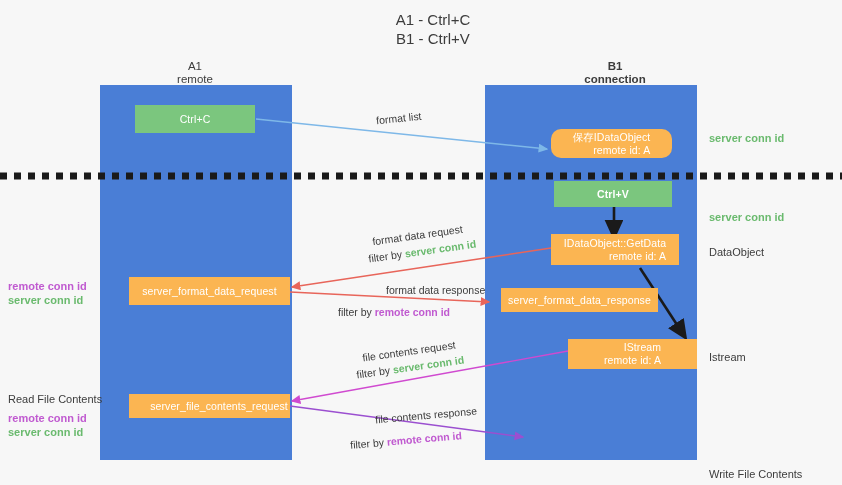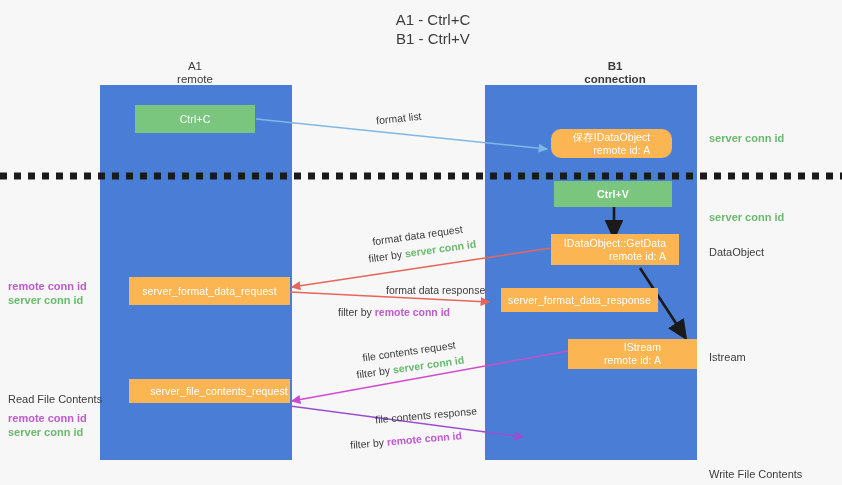--- a/index.html
+++ b/index.html
@@ -162,21 +162,21 @@
   <div class="node orange" style="left:551px; top:234px; width:128px; height:31px;">IDataObject::GetData
 remote id: A</div>
 
   <div class="node orange" style="left:129px; top:277px; width:161px; height:28px;">server_format_data_request</div>
 
   <div class="node orange" style="left:489px; top:288px; width:157px; height:24px;margin-left:12px;">server_format_data_response</div>
 
   <div class="node orange" style="left:568px; top:339px; width:129px; height:30px;">IStream
 remote id: A</div>
 
-  <div class="node orange" style="left:129px; top:379px; width:161px; height:24px;padding-left:19px;">server_file_contents_request</div>
+  <div class="node orange" style="left:129px; top:394px; width:161px; height:24px;padding-left:19px;">server_file_contents_request</div>
 
 
   <div class="ann green" style="left:709px; top:131px;">server conn id</div>
   <div class="ann green" style="left:709px; top:210px;">server conn id</div>
   <div class="ann dark" style="left:709px; top:245px;">DataObject</div>
   <div class="ann dark" style="left:709px; top:350px;">Istream</div>
   <div class="ann dark" style="left:709px; top:431px;margin-top:36px;">Write File Contents</div>
 
   <div class="ann purple" style="left:8px; top:279px;">remote conn id</div>
   <div class="ann green" style="left:8px; top:293px;">server conn id</div>

